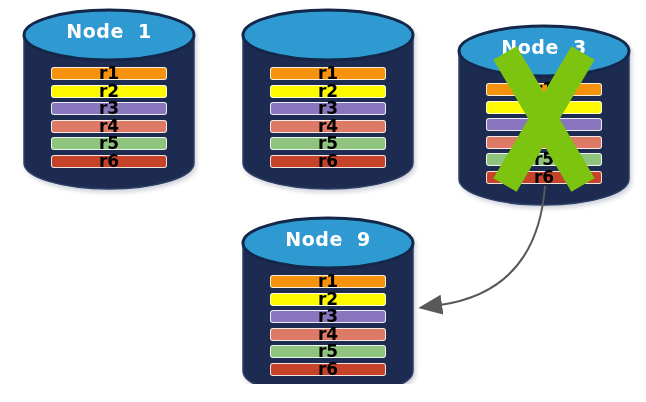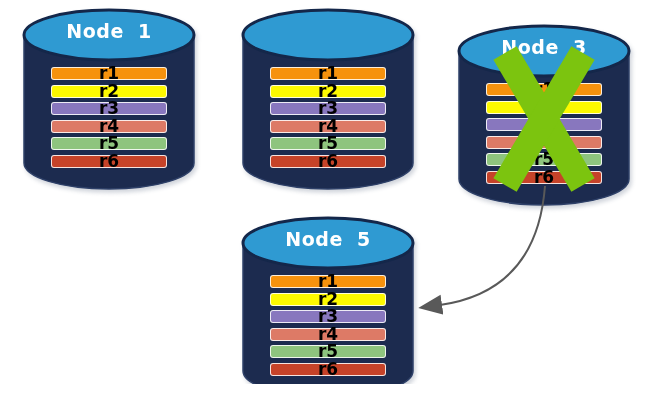--- a/index.html
+++ b/index.html
@@ -118,21 +118,21 @@
         <div class="bar" style="background: rgb(142, 196, 126); color: rgb(0, 0, 0);"><span>r5</span></div>
         <div class="bar" style="background: rgb(198, 67, 41); color: rgb(0, 0, 0);"><span>r6</span></div>
       </div>
   </div>
 
   <div class="node node-4">
     <svg class="cyl" viewBox="0 0 176 186">
       <path class="cyl-body" d="M3,29 L3,157 A85,26 0 0 0 173,157 L173,29 Z" stroke-width="1.5" fill="#1C2B4F" stroke="#2E4068"></path>
       <ellipse class="cyl-top" cx="88" cy="29" rx="85" ry="25" stroke-width="3" fill="#2F9AD2" stroke="#14274A"></ellipse>
     </svg>
-    <div class="node-label" style="color: rgb(255, 255, 255);">Node 5</div>
+    <div class="node-label" style="color: rgb(255, 255, 255);">Node 9</div>
     <div class="bars">
         <div class="bar" style="background: rgb(246, 146, 13); color: rgb(0, 0, 0);"><span>r1</span></div>
         <div class="bar" style="background: rgb(253, 249, 0); color: rgb(0, 0, 0);"><span>r2</span></div>
         <div class="bar" style="background: rgb(136, 119, 190); color: rgb(0, 0, 0);"><span>r3</span></div>
         <div class="bar" style="background: rgb(221, 122, 102); color: rgb(0, 0, 0);"><span>r4</span></div>
         <div class="bar" style="background: rgb(142, 196, 126); color: rgb(0, 0, 0);"><span>r5</span></div>
         <div class="bar" style="background: rgb(198, 67, 41); color: rgb(0, 0, 0);"><span>r6</span></div>
       </div>
   </div>
 

